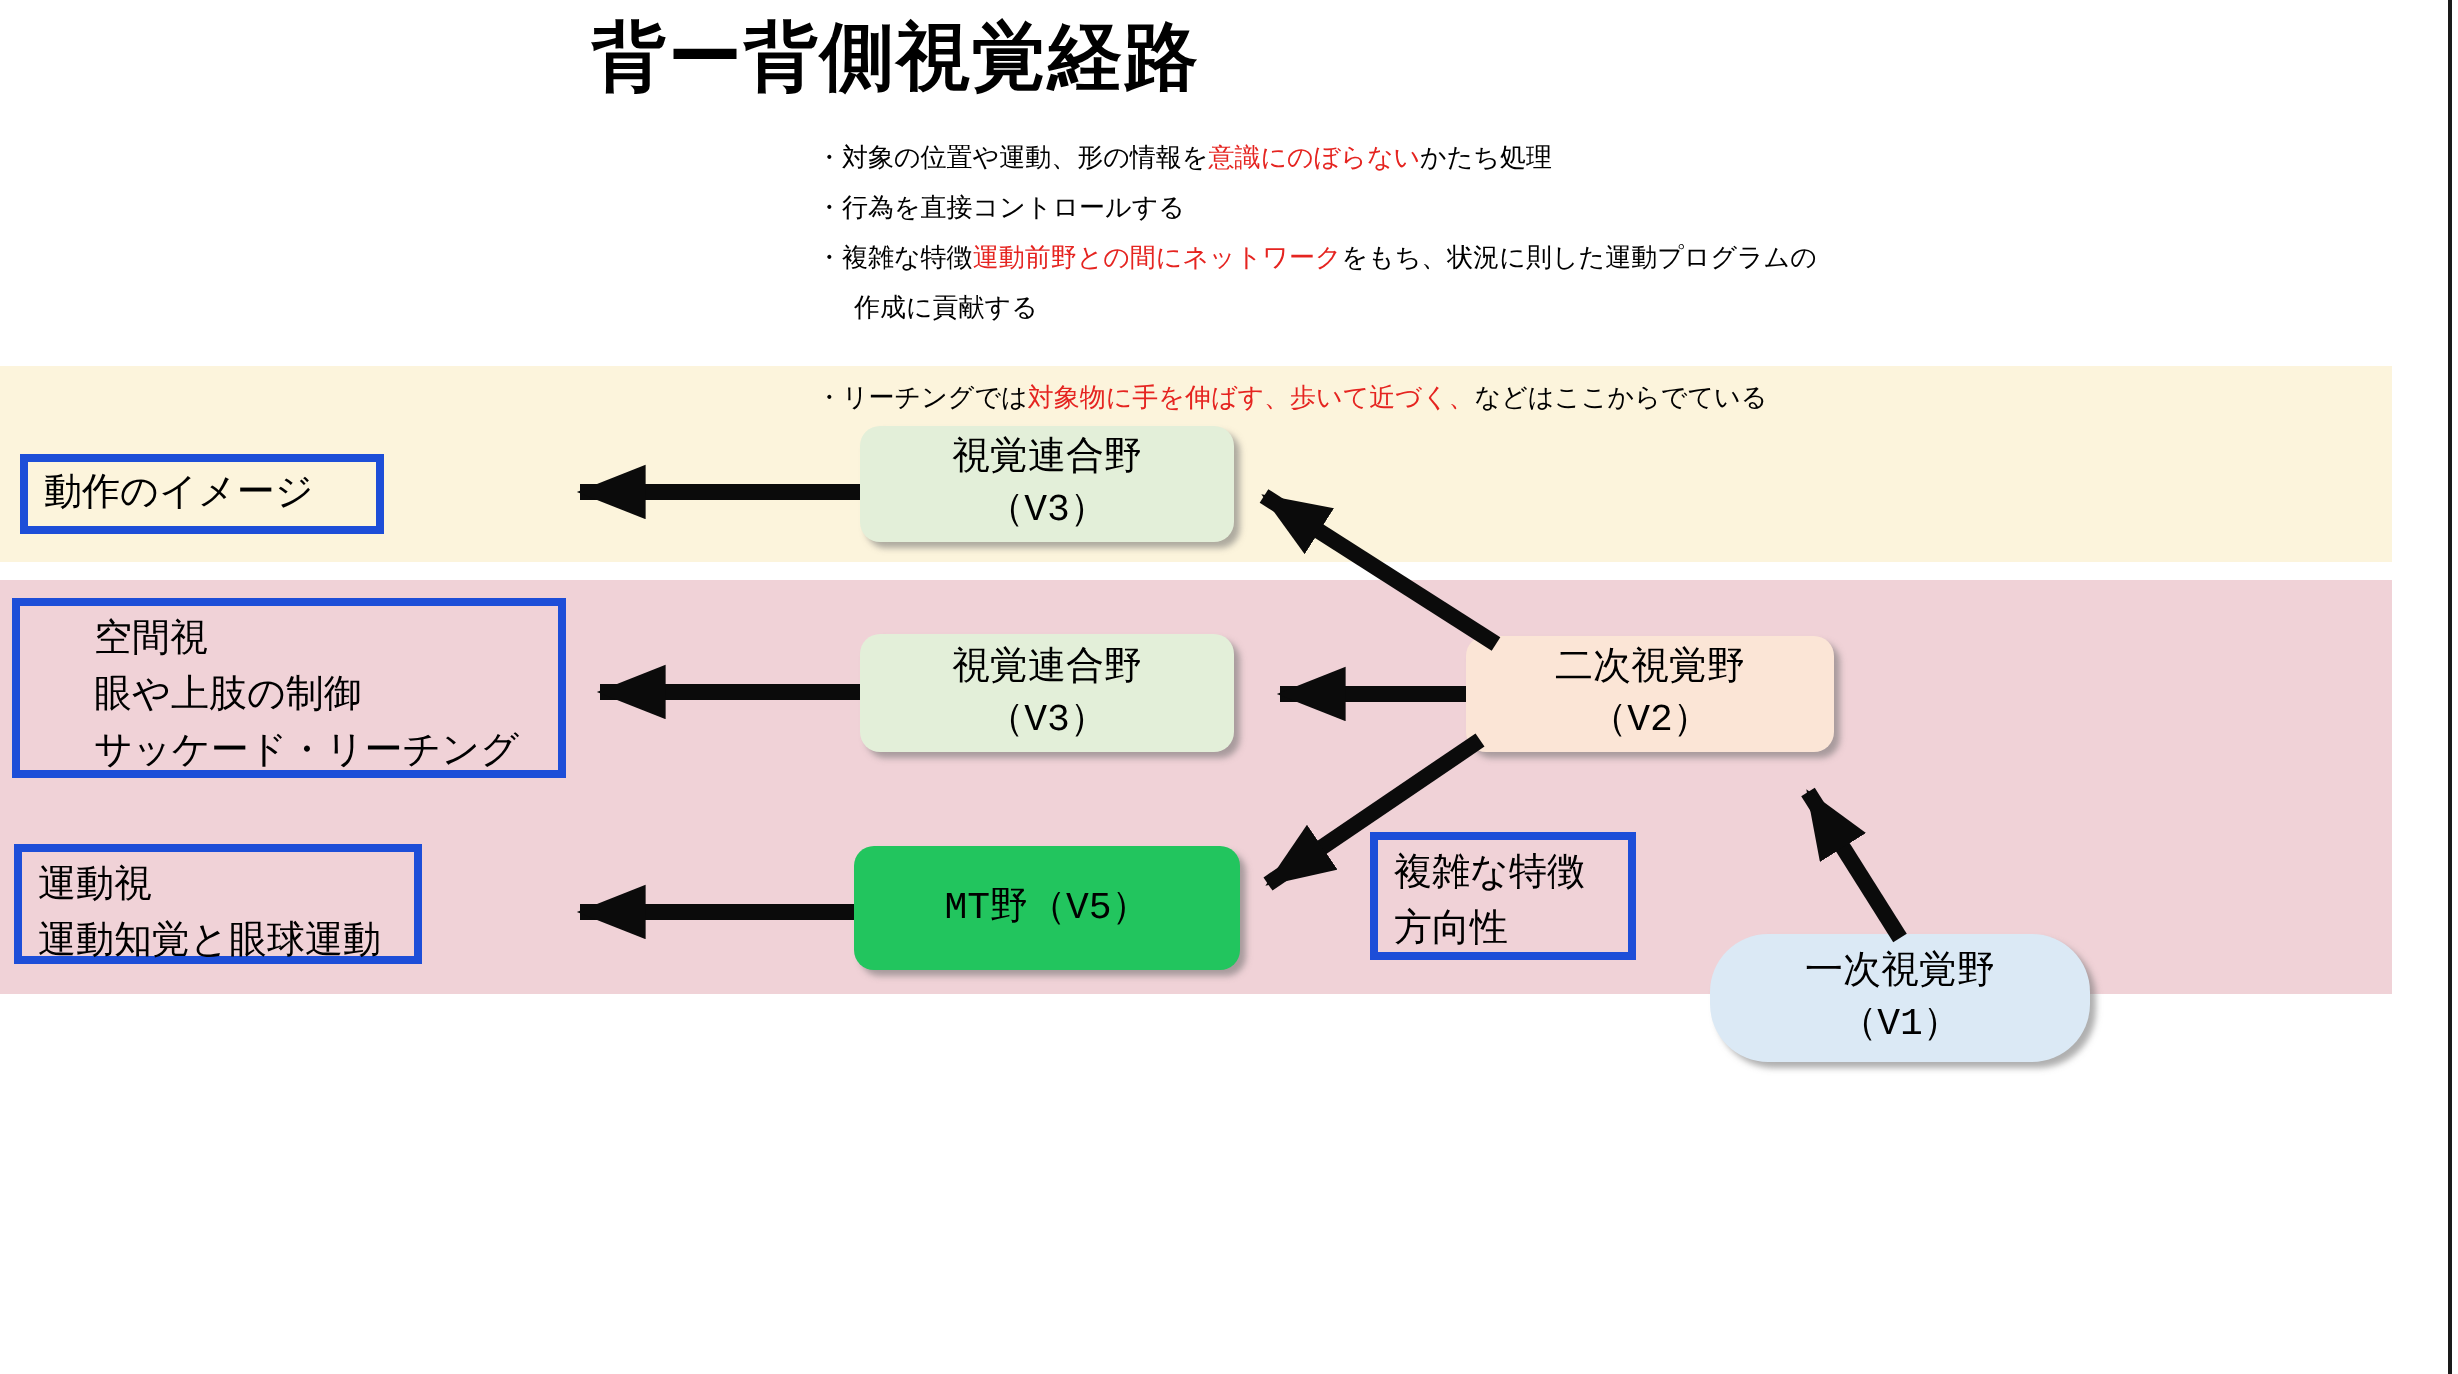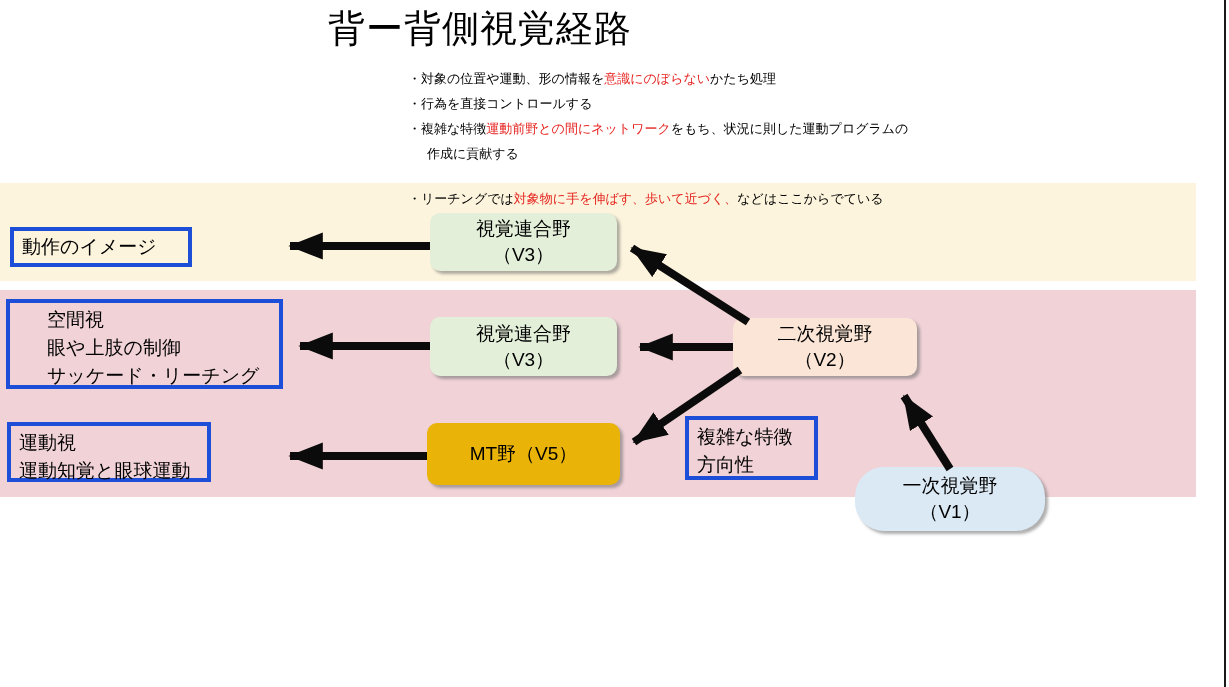--- a/index.html
+++ b/index.html
@@ -5,38 +5,39 @@
   html,body{margin:0;padding:0;background:#ffffff;}
   .canvas{
     position:relative;width:1229px;height:687px;overflow:hidden;background:#ffffff;
     font-family:"Liberation Sans","DejaVu Sans",sans-serif;color:#000;
   }
   .slide-edge{position:absolute;top:0;right:3px;width:2px;height:687px;background:#1a1a1a;}
   .band{position:absolute;left:0;width:1196px;}
   .band.cream{top:183px;height:98px;background:#fcf4dc;z-index:0;}
   .band.pink{top:290px;height:207px;background:#f0d2d7;z-index:0;}
   .title{
-    position:absolute;left:328px;top:4px;font-size:37px;font-weight:normal;
+    position:absolute;left:296px;top:4px;font-size:37px;font-weight:bold;
     letter-spacing:1px;z-index:3;white-space:nowrap;
   }
   .bullets{position:absolute;left:363px;top:66px;width:850px;z-index:3;}
   .bullet-line{font-size:13px;line-height:25px;white-space:nowrap;margin-left:45px;}
   .bullet-line.indent{padding-left:19px;}
   .bullet-line.gap{margin-top:20px;}
   .red{color:#e52420;}
   
   .flow-box{
     position:absolute;border-radius:10px;z-index:2;
     display:flex;flex-direction:column;align-items:center;justify-content:center;
     font-size:19px;line-height:26px;text-align:center;
     box-shadow:3px 3px 3px rgba(110,110,110,0.55);
+    font-family:Liberation Mono, monospace;
   }
   .fb-green{background:#e3efd9;}
   .fb-peach{background:#fbe5d6;}
-  .fb-blue{background:#eab308;}
+  .fb-blue{background:#22c55e;}
   .fb-lightblue{background:#dbe9f5;}
   #v3-top{left:430px;top:213px;width:187px;height:58px;}
   #v3-mid{left:430px;top:317px;width:187px;height:59px;}
   #v2{left:733px;top:318px;width:184px;height:58px;}
   #mt{left:427px;top:423px;width:193px;height:62px;}
   #v1{left:855px;top:467px;width:190px;height:64px;border-radius:29px;}
   
   .outline-box{
     position:absolute;border:4px solid #1d4ed8;z-index:2;background:transparent;
     font-size:19px;line-height:28px;padding:3px 8px;box-sizing:border-box;

